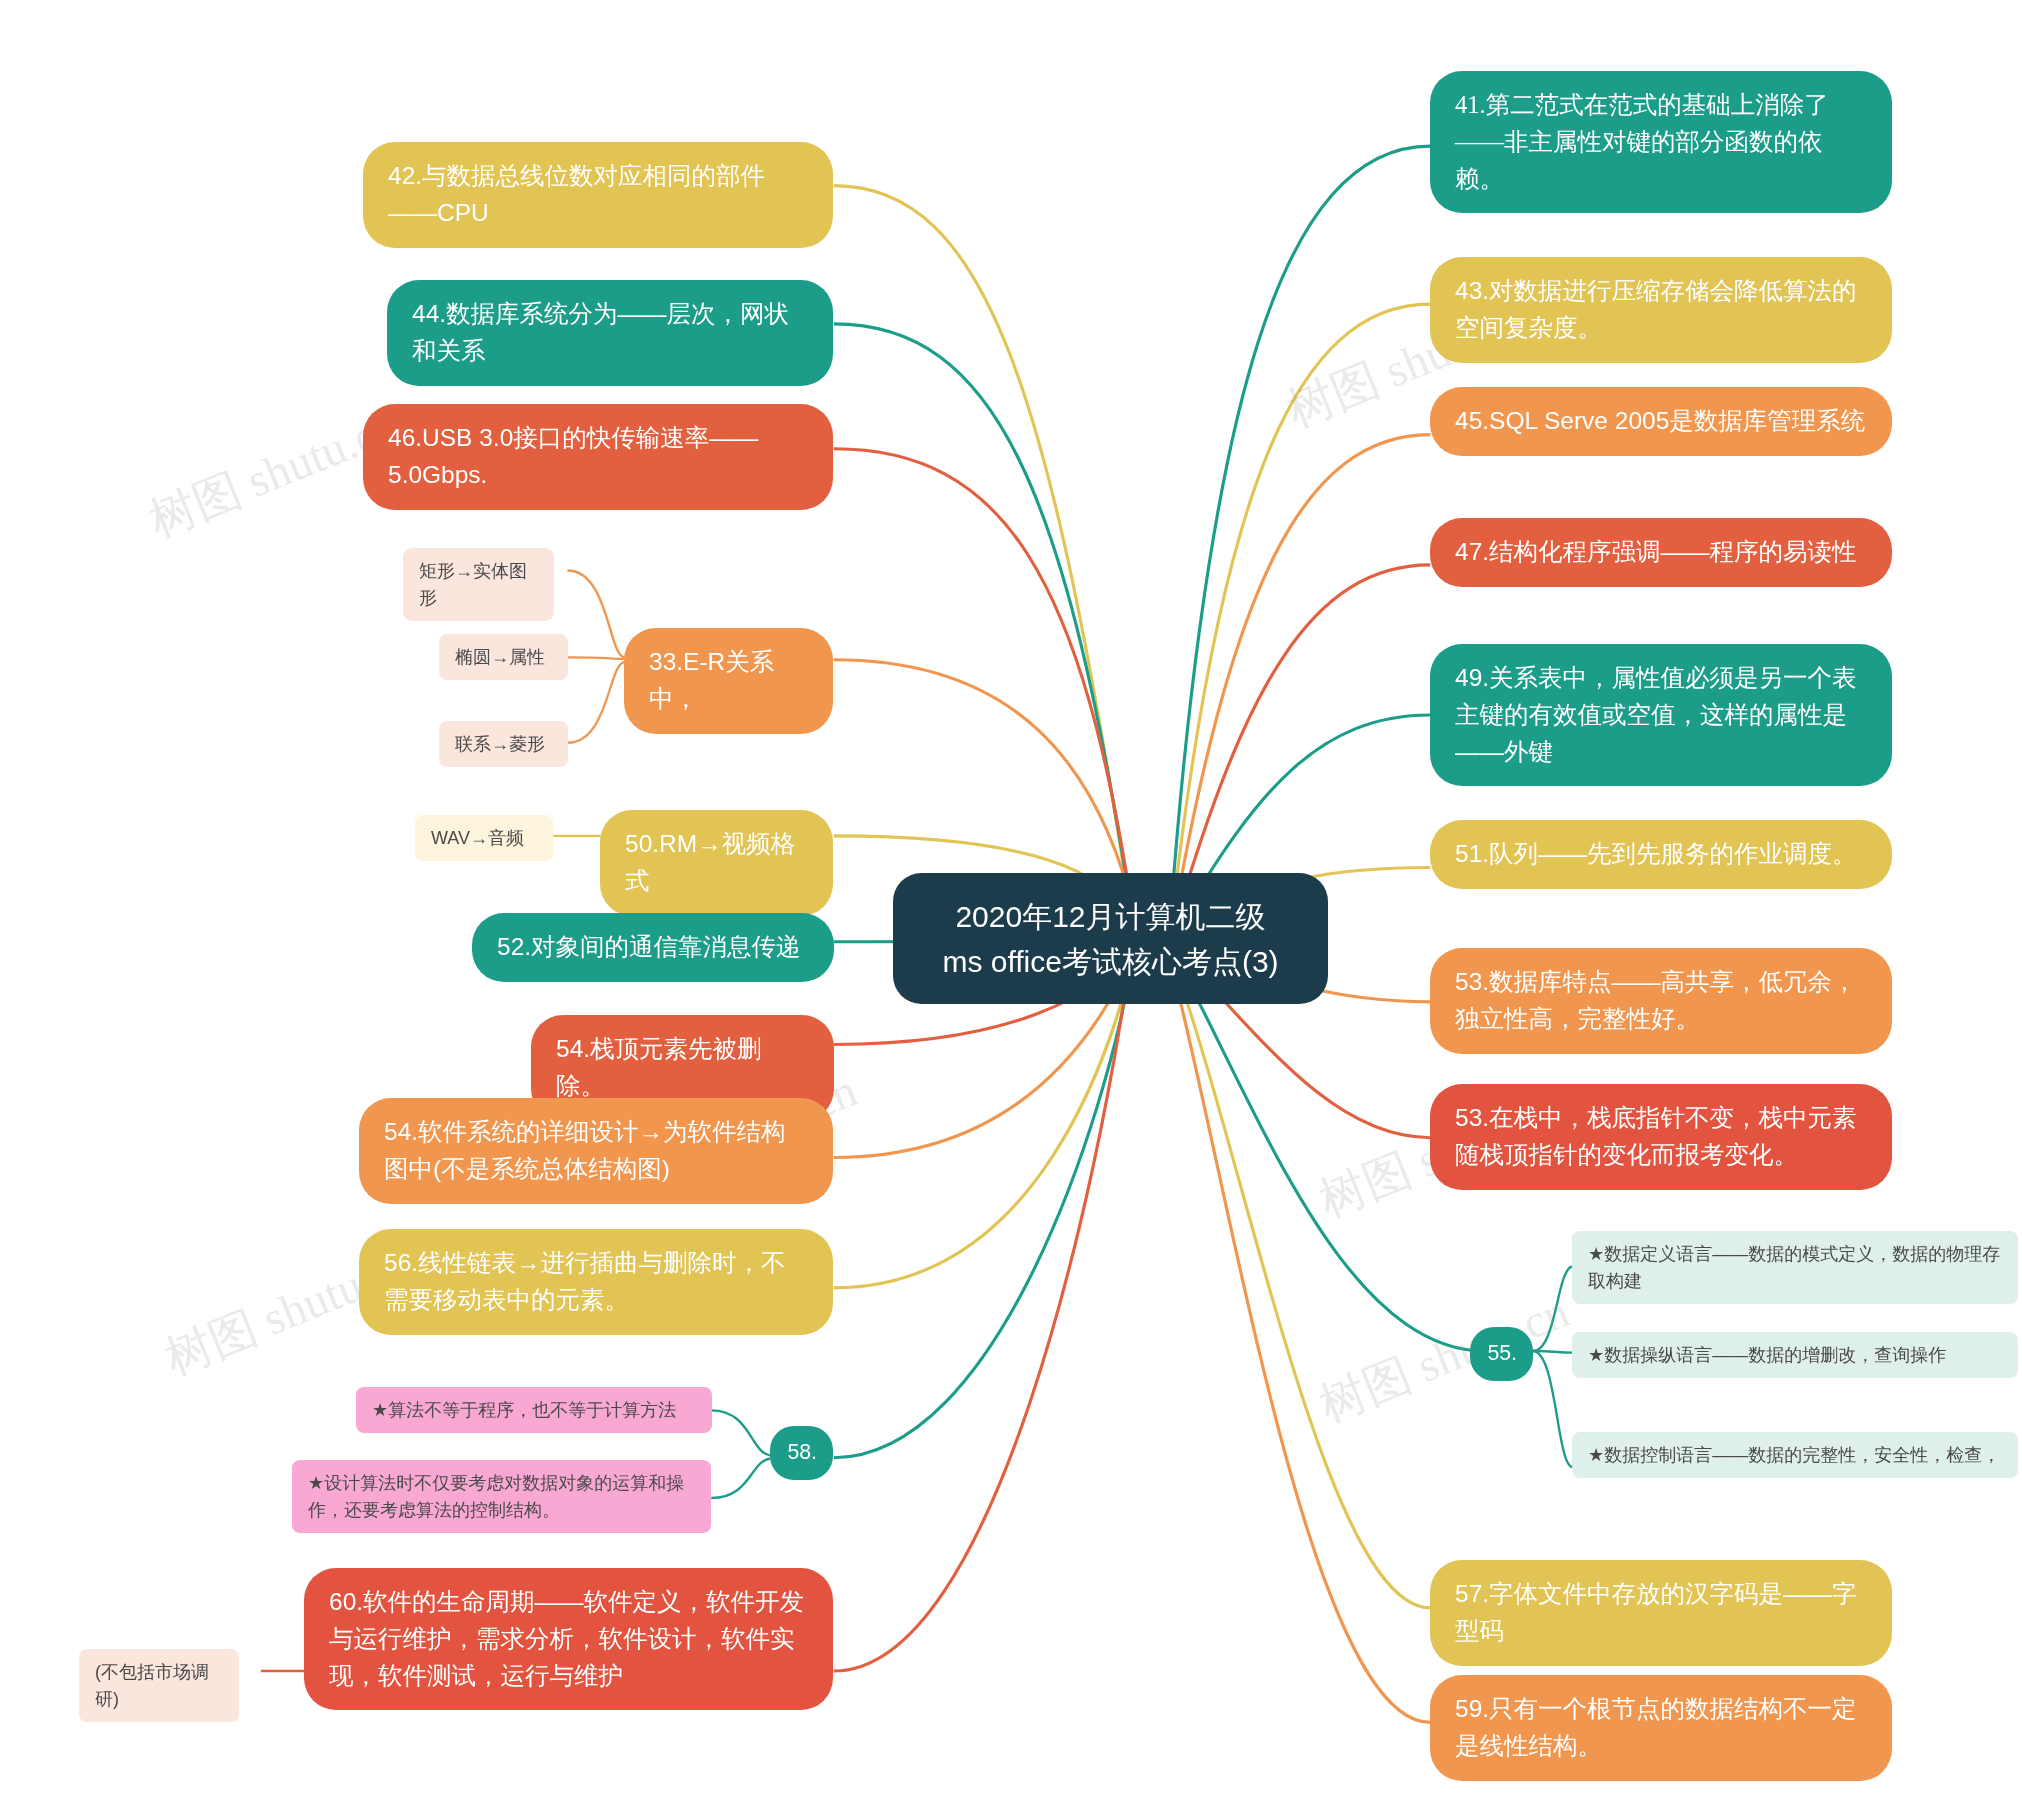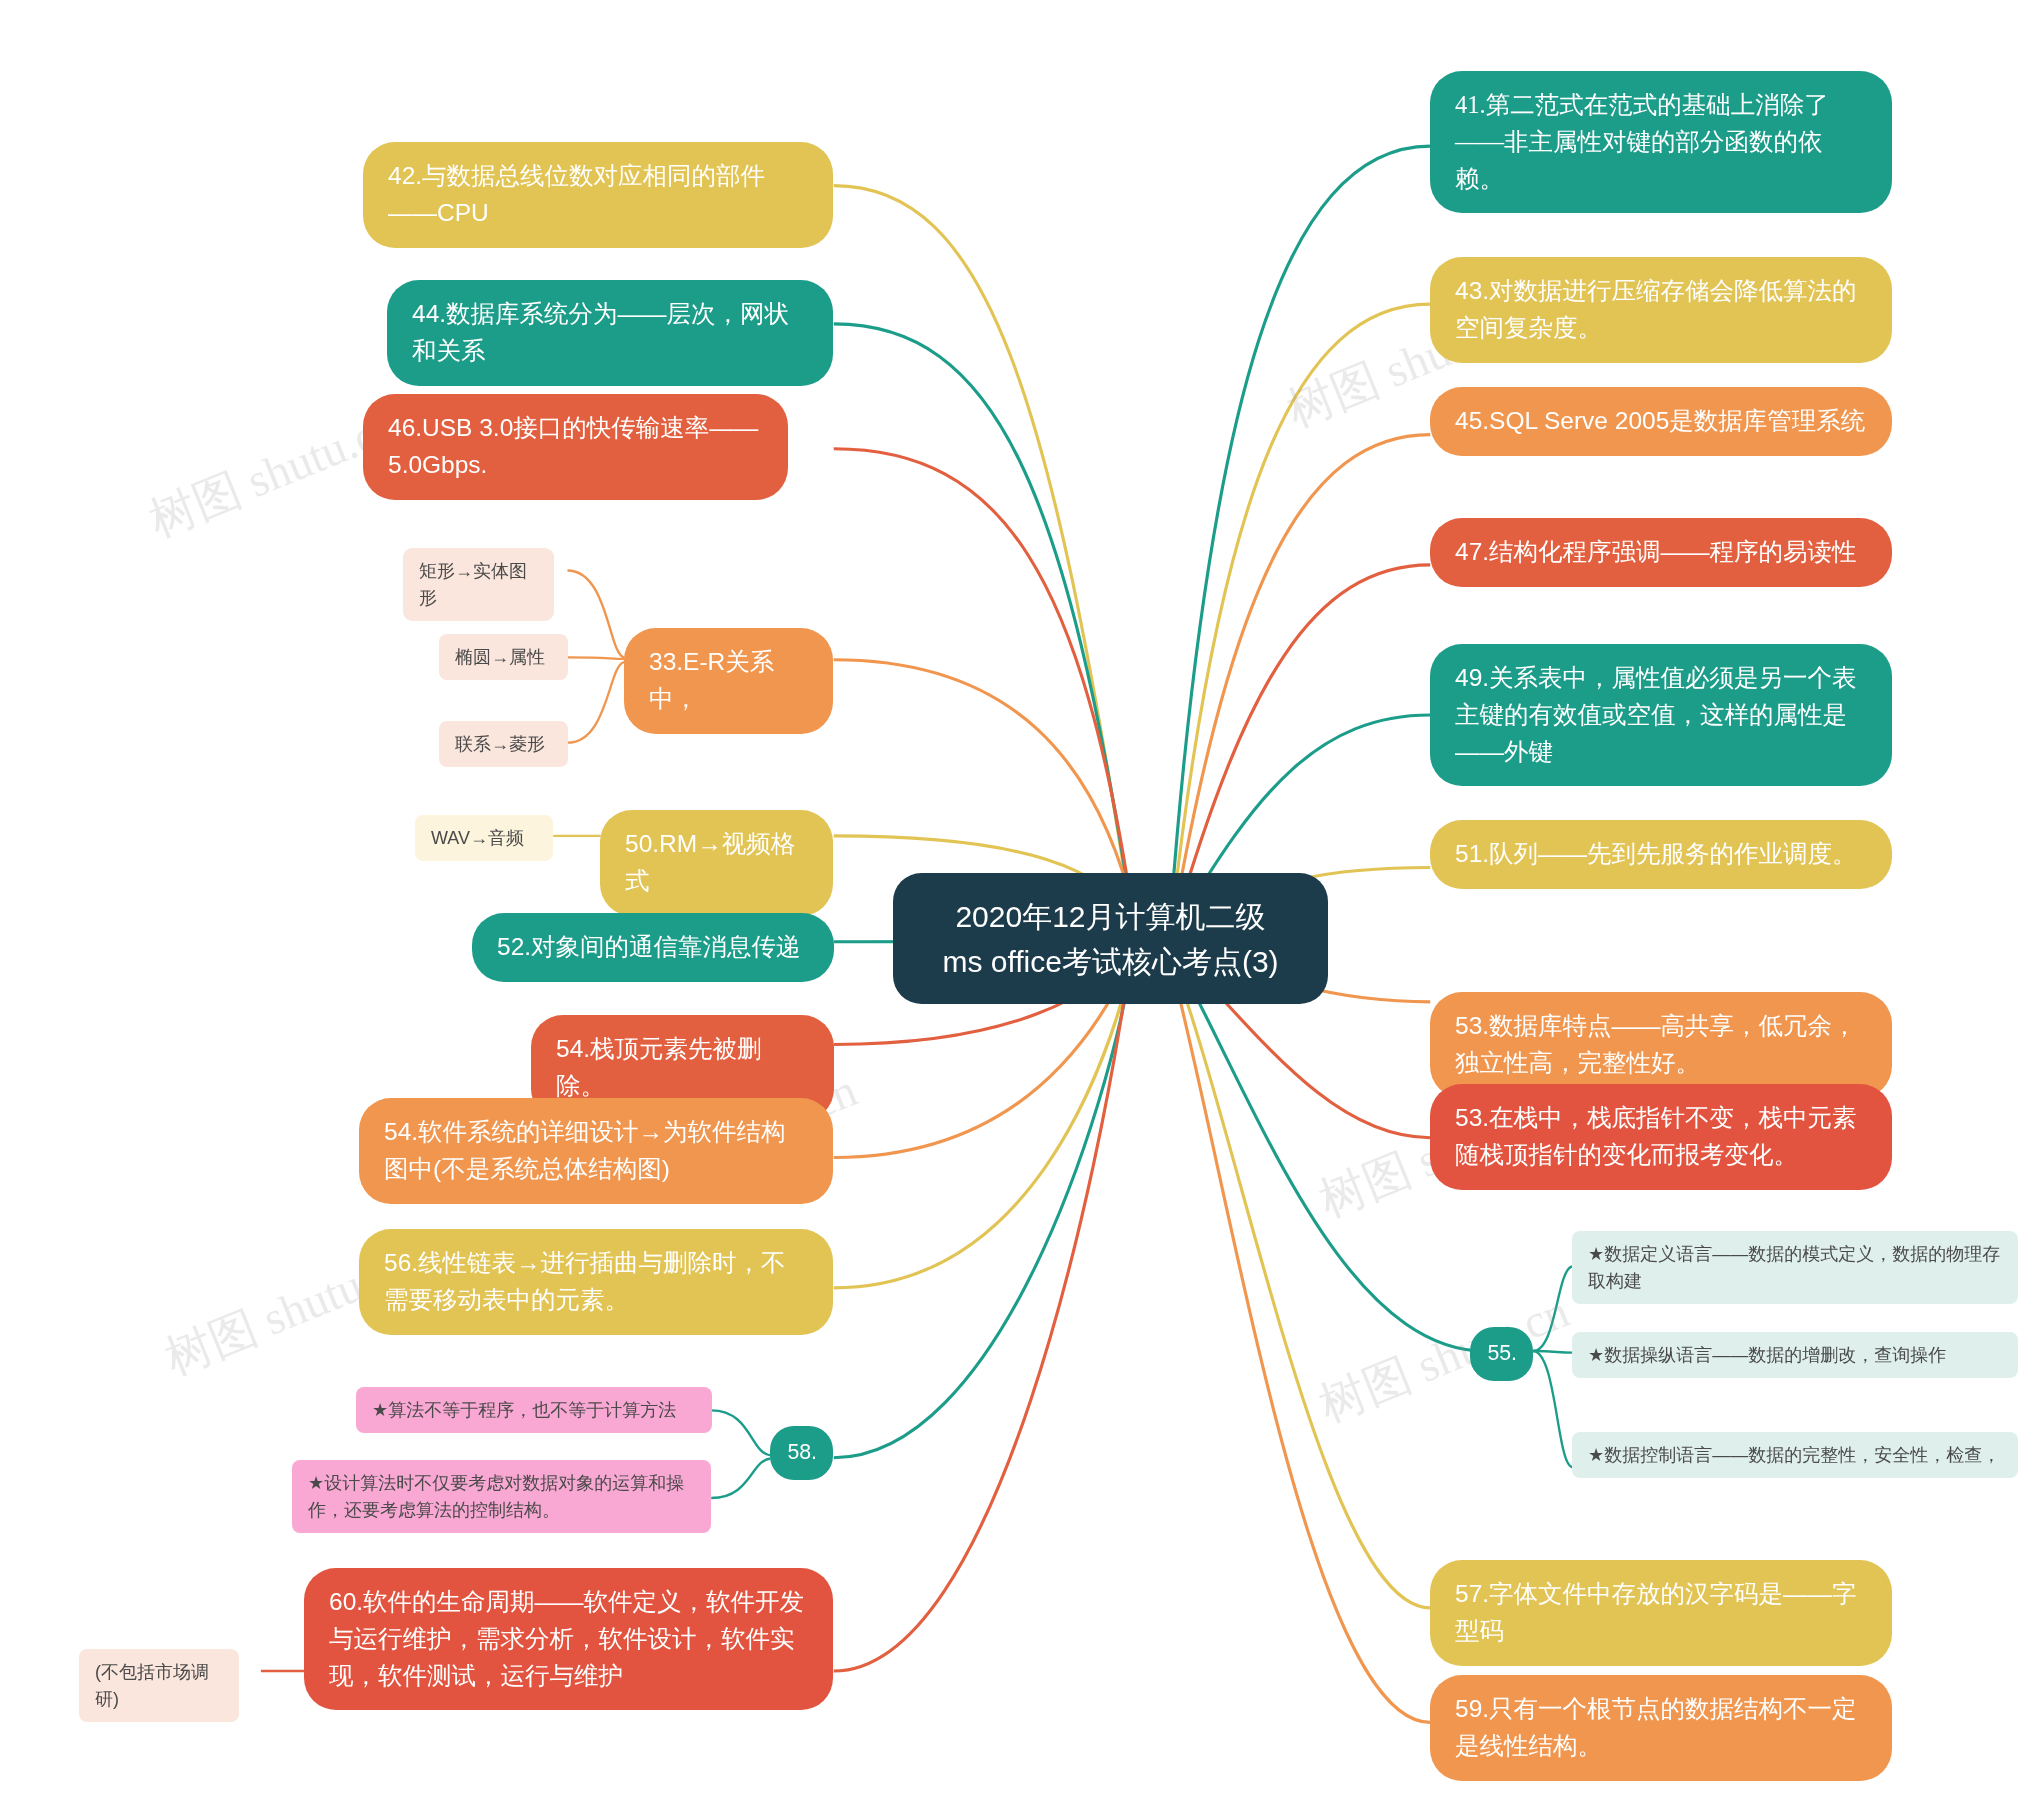--- a/index.html
+++ b/index.html
@@ -87,21 +87,21 @@
   </div>
 
   <div class="node pill yellow" style="left:363px;top:142px;width:470px;justify-content:flex-end;">
     <span class="txt">42.与数据总线位数对应相同的部件——CPU</span>
   </div>
 
   <div class="node pill teal" style="left:387px;top:280px;width:446px;">
     <span class="txt">44.数据库系统分为——层次，网状和关系</span>
   </div>
 
-  <div class="node pill red" style="left:363px;top:394px;width:425px;">
+  <div class="node pill red" style="left:363px;top:404px;width:470px;">
     <span class="txt">46.USB 3.0接口的快传输速率——5.0Gbps.</span>
   </div>
 
   <div class="node pill orange" style="left:624px;top:628px;width:209px;">
     <span class="txt">33.E-R关系中，</span>
   </div>
   <div class="node leaf pinkish" style="left:403px;top:548px;width:151px;border-radius:9px;">
     <span class="txt">矩形→实体图形</span>
   </div>
   <div class="node leaf pinkish" style="left:439px;top:634px;width:129px;">
@@ -168,21 +168,21 @@
   </div>
 
   <div class="node pill teal" style="left:1430px;top:644px;width:462px;align-items:flex-end;">
     <span class="txt">49.关系表中，属性值必须是另一个表主键的有效值或空值，这样的属性是——外键</span>
   </div>
 
   <div class="node pill yellow" style="left:1430px;top:820px;width:462px;">
     <span class="txt">51.队列——先到先服务的作业调度。</span>
   </div>
 
-  <div class="node pill orange" style="left:1430px;top:992px;width:462px;">
+  <div class="node pill orange" style="left:1430px;top:948px;width:462px;">
     <span class="txt">53.数据库特点——高共享，低冗余，独立性高，完整性好。</span>
   </div>
 
   <div class="node pill redbright" style="left:1430px;top:1084px;width:462px;">
     <span class="txt">53.在栈中，栈底指针不变，栈中元素随栈顶指针的变化而报考变化。</span>
   </div>
 
   <div class="node mini teal" style="left:1470px;top:1327px;width:63px;">
     <span class="txt">55.</span>
   </div>

